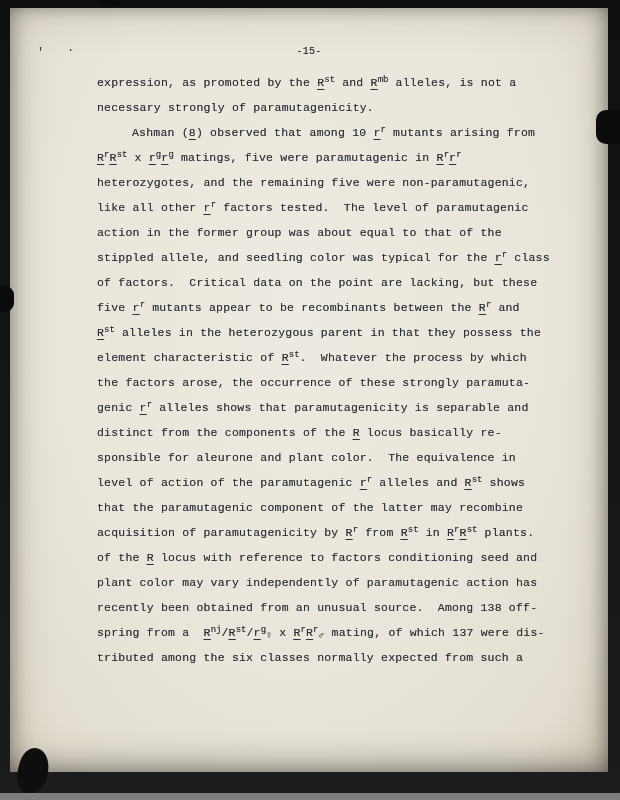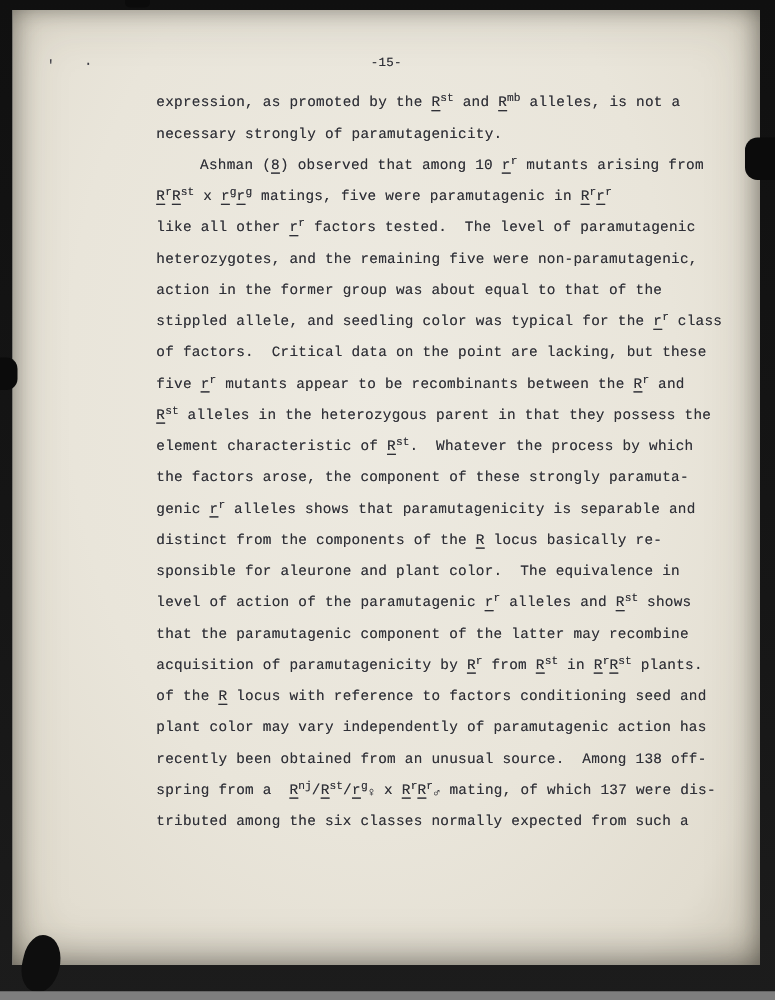--- a/index.html
+++ b/index.html
@@ -40,21 +40,20 @@
     font-size: 10px;
     letter-spacing: 0.2px;
     color: #2f3037;
     text-shadow: 0 0 0.5px rgba(45,45,55,0.55);
   }
   .text-block {
     position: absolute;
     left: 87px;
     top: 62px;
     right: 40px;
-    margin-left: 28px;
   }
   .line {
     height: 25px;
     line-height: 25px;
     white-space: pre;
     font-size: 11.5px;
     letter-spacing: 0.2px;
     color: #2f3037;
     text-shadow: 0 0 0.5px rgba(45,45,55,0.55);
   }
@@ -105,29 +104,29 @@
 
   <div class="page">
     <div class="stray stray-1">'</div>
     <div class="stray stray-2">·</div>
     <div class="page-number">-15-</div>
     <div class="text-block">
         <div class="line">expression, as promoted by the <span class="gene">R</span><span class="sup">st</span> and <span class="gene">R</span><span class="sup">mb</span> alleles, is not a</div>
         <div class="line">necessary strongly of paramutagenicity.</div>
         <div class="line indent">Ashman (<span class="gene">8</span>) observed that among 10 <span class="gene">r</span><span class="sup">r</span> mutants arising from</div>
         <div class="line"><span class="gene">R</span><span class="sup">r</span><span class="gene">R</span><span class="sup">st</span> x <span class="gene">r</span><span class="sup">g</span><span class="gene">r</span><span class="sup">g</span> matings, five were paramutagenic in <span class="gene">R</span><span class="sup">r</span><span class="gene">r</span><span class="sup">r</span></div>
+        <div class="line">heterozygotes, and the remaining five were non-paramutagenic,</div>
         <div class="line">like all other <span class="gene">r</span><span class="sup">r</span> factors tested.  The level of paramutagenic</div>
-        <div class="line">heterozygotes, and the remaining five were non-paramutagenic,</div>
         <div class="line">action in the former group was about equal to that of the</div>
         <div class="line">stippled allele, and seedling color was typical for the <span class="gene">r</span><span class="sup">r</span> class</div>
         <div class="line">of factors.  Critical data on the point are lacking, but these</div>
         <div class="line">five <span class="gene">r</span><span class="sup">r</span> mutants appear to be recombinants between the <span class="gene">R</span><span class="sup">r</span> and</div>
         <div class="line"><span class="gene">R</span><span class="sup">st</span> alleles in the heterozygous parent in that they possess the</div>
         <div class="line">element characteristic of <span class="gene">R</span><span class="sup">st</span>.  Whatever the process by which</div>
-        <div class="line">the factors arose, the component of these strongly paramuta-</div>
+        <div class="line">the factors arose, the occurrence of these strongly paramuta-</div>
         <div class="line">genic <span class="gene">r</span><span class="sup">r</span> alleles shows that paramutagenicity is separable and</div>
         <div class="line">distinct from the components of the <span class="gene">R</span> locus basically re-</div>
         <div class="line">sponsible for aleurone and plant color.  The equivalence in</div>
         <div class="line">level of action of the paramutagenic <span class="gene">r</span><span class="sup">r</span> alleles and <span class="gene">R</span><span class="sup">st</span> shows</div>
         <div class="line">that the paramutagenic component of the latter may recombine</div>
         <div class="line">acquisition of paramutagenicity by <span class="gene">R</span><span class="sup">r</span> from <span class="gene">R</span><span class="sup">st</span> in <span class="gene">R</span><span class="sup">r</span><span class="gene">R</span><span class="sup">st</span> plants.</div>
         <div class="line">of the <span class="gene">R</span> locus with reference to factors conditioning seed and</div>
         <div class="line">plant color may vary independently of paramutagenic action has</div>
         <div class="line">recently been obtained from an unusual source.  Among 138 off-</div>
         <div class="line">spring from a  <span class="gene">R</span><span class="sup">nj</span>/<span class="gene">R</span><span class="sup">st</span>/<span class="gene">r</span><span class="sup">g</span><span class="sub">♀</span> x <span class="gene">R</span><span class="sup">r</span><span class="gene">R</span><span class="sup">r</span><span class="sub">♂</span> mating, of which 137 were dis-</div>

